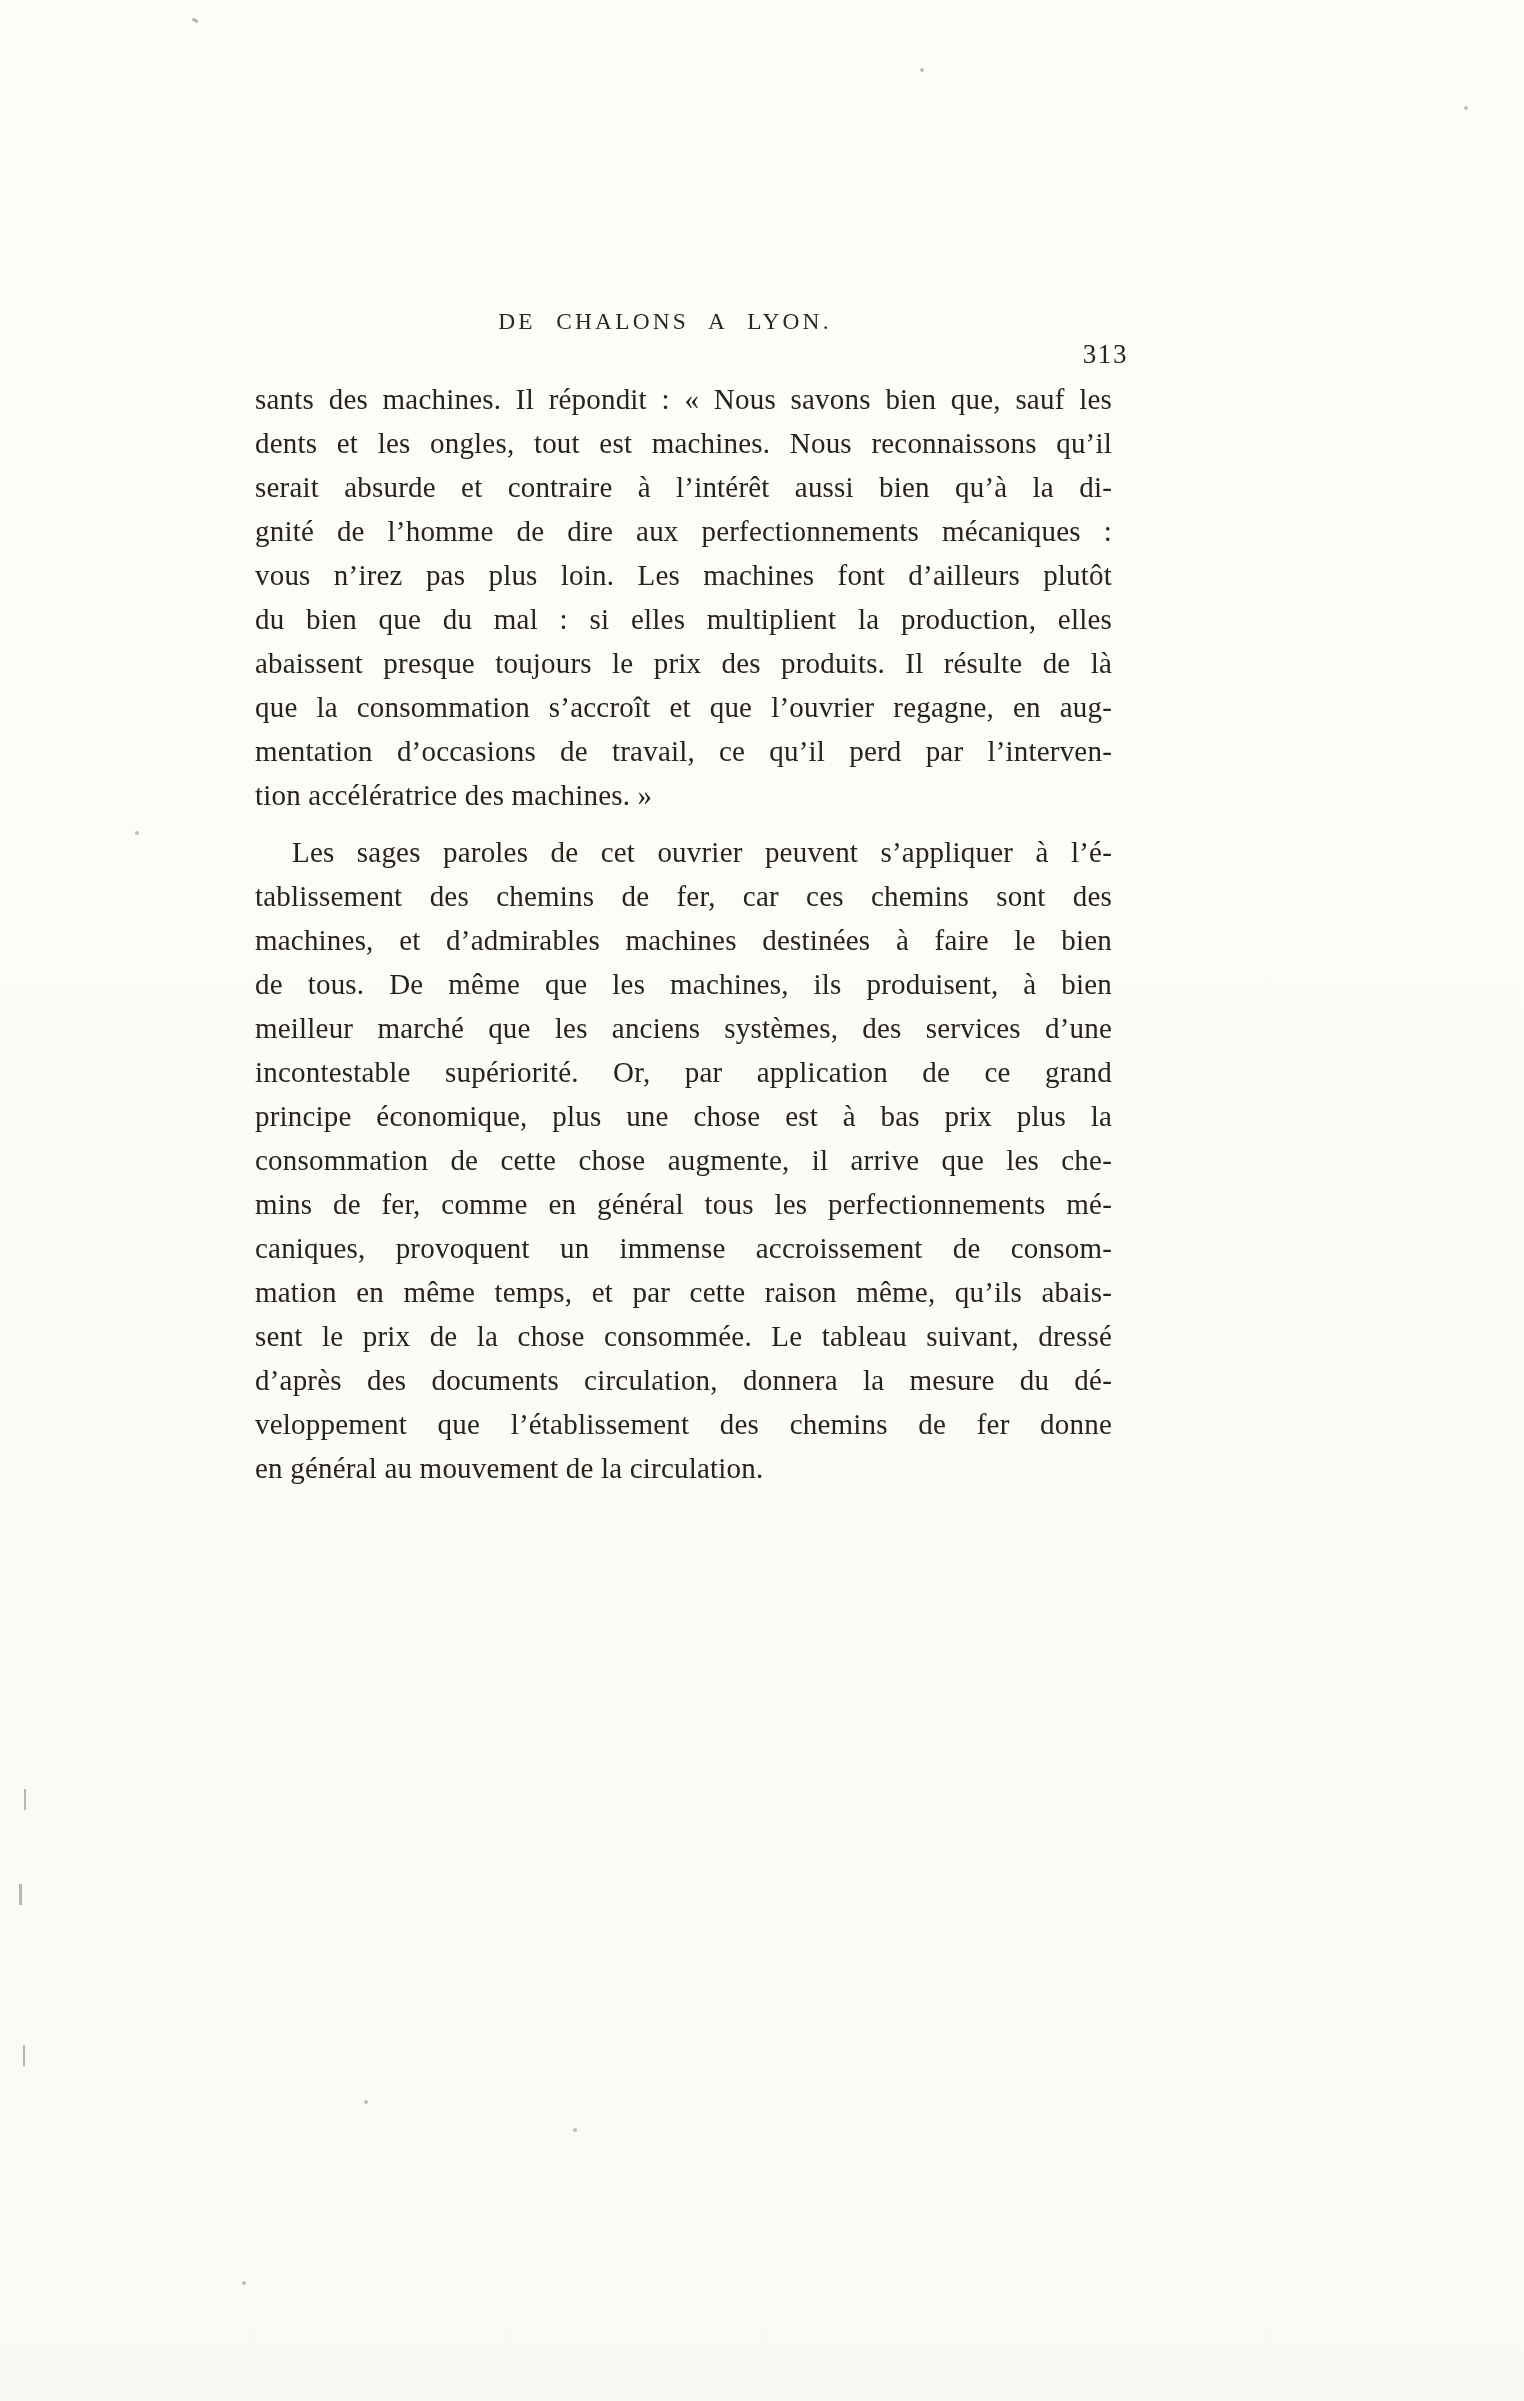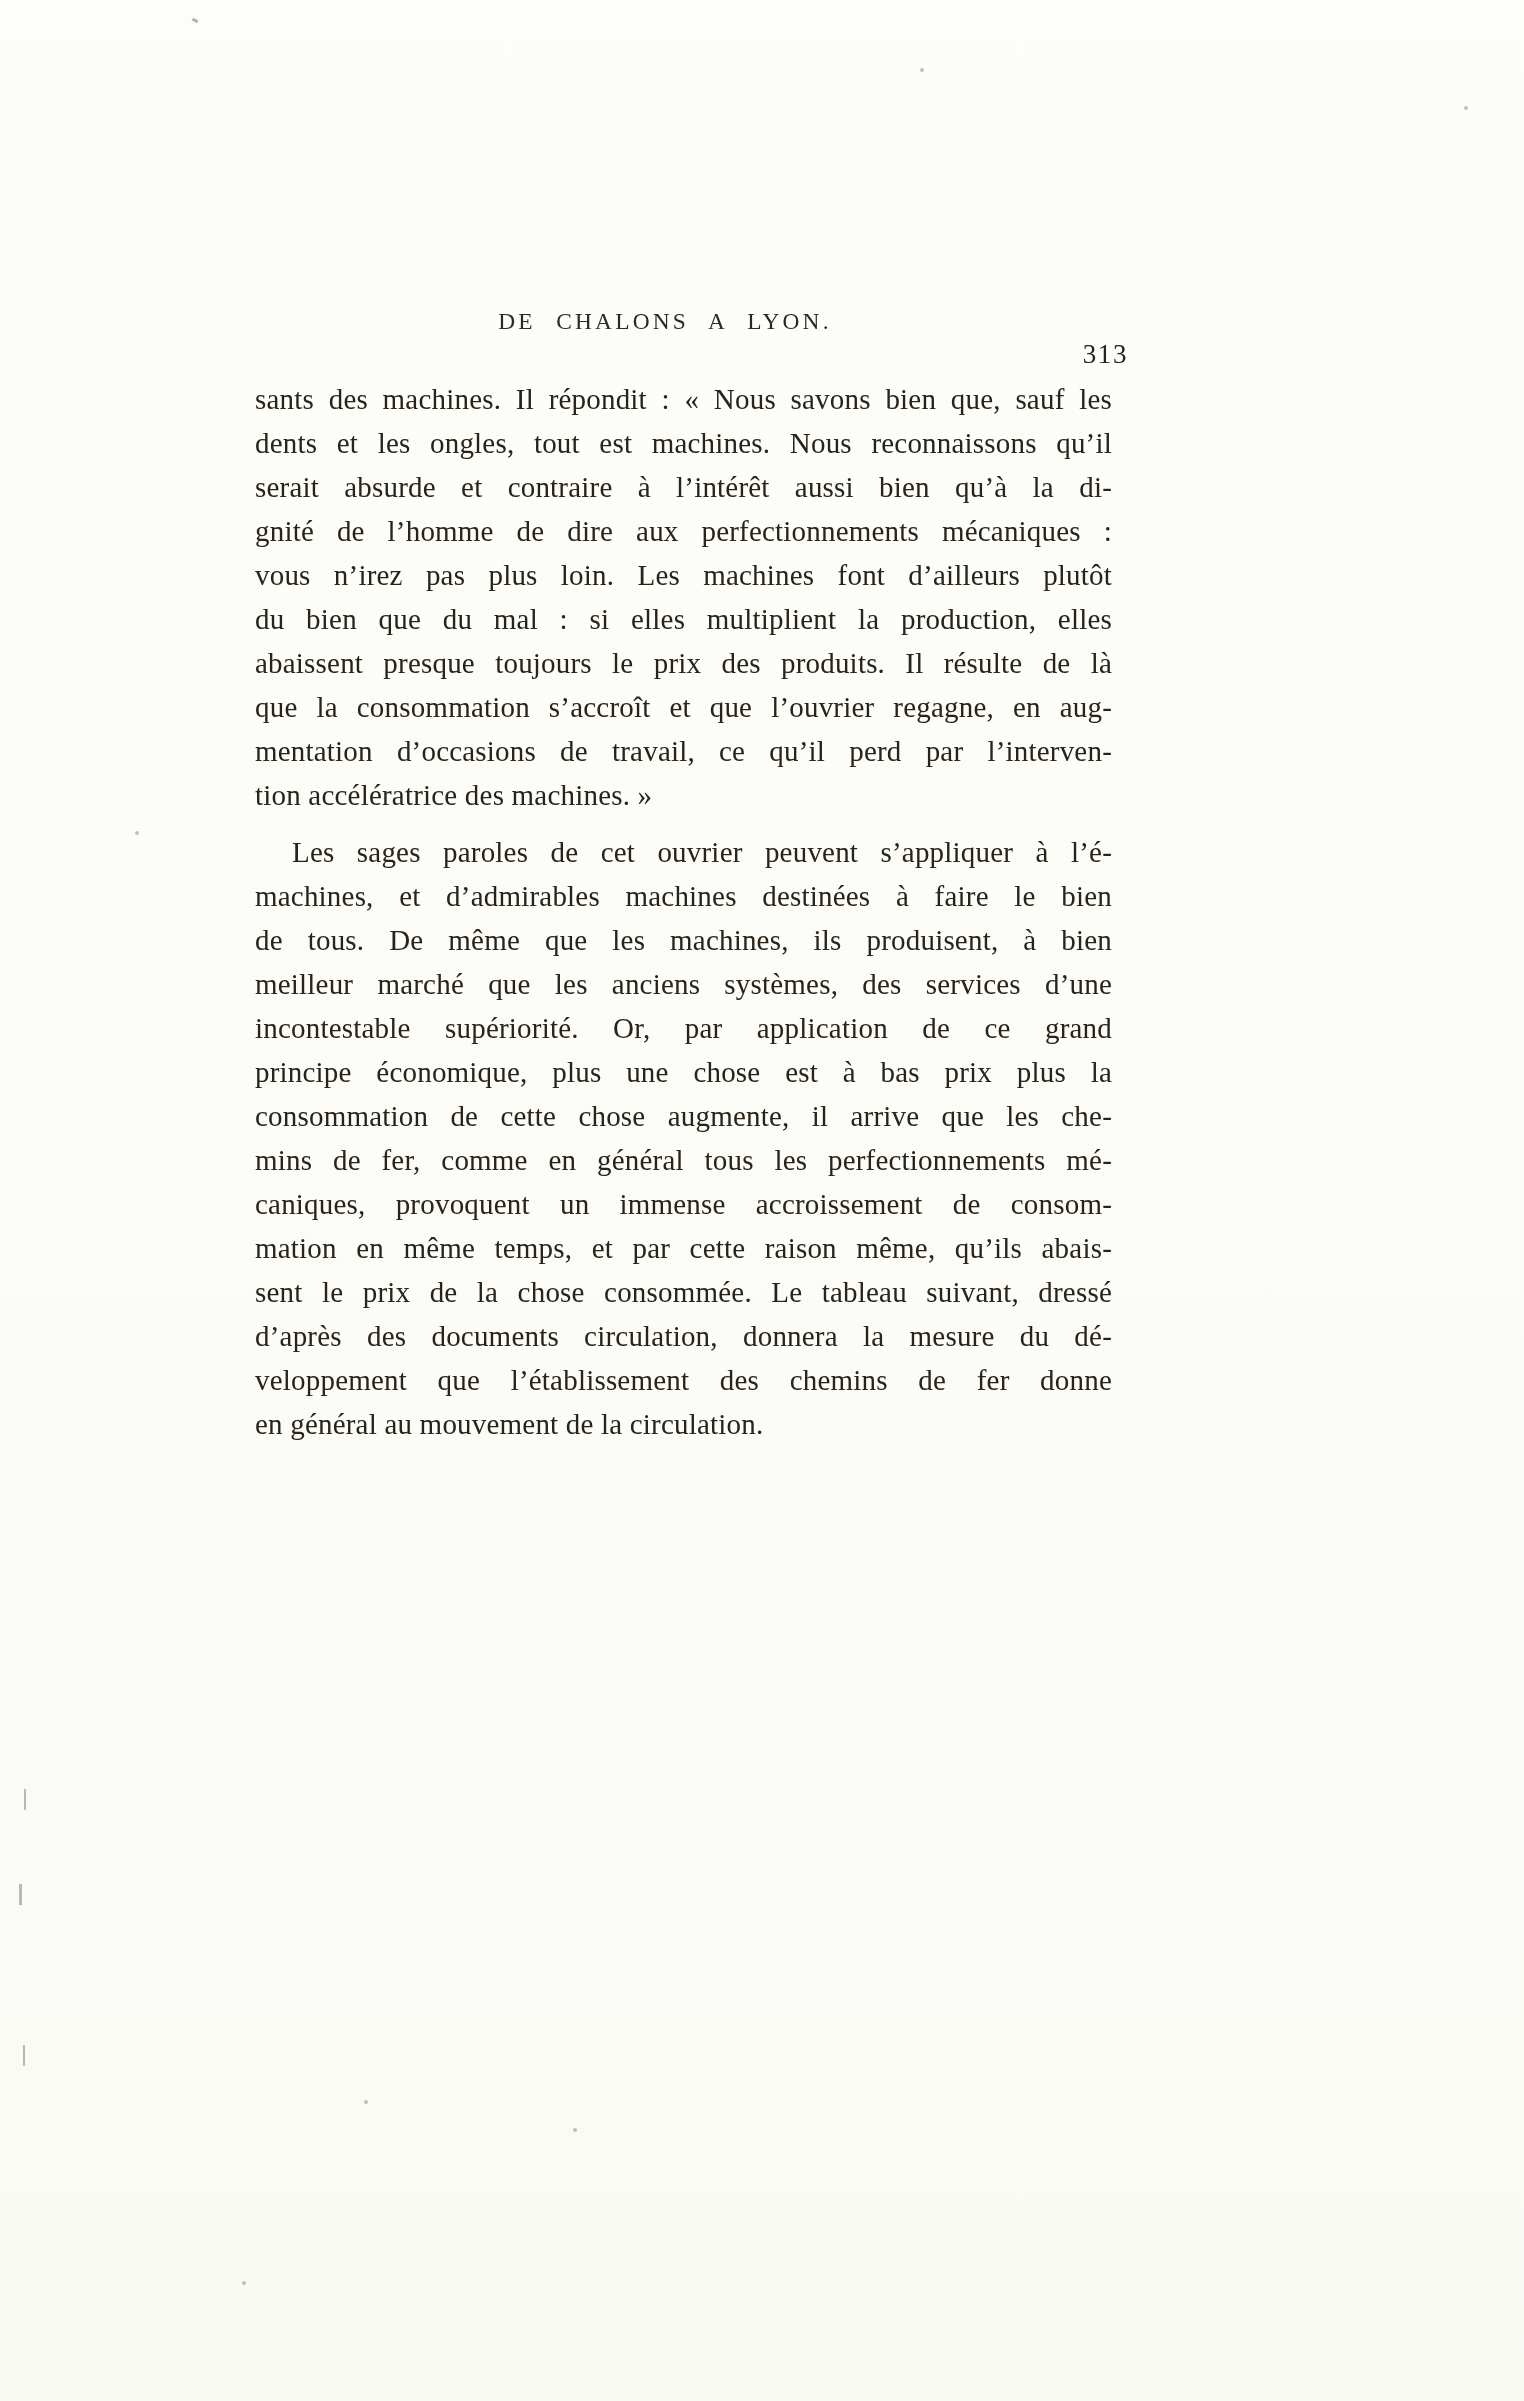--- a/index.html
+++ b/index.html
@@ -100,20 +100,21 @@
         <div class="text-line"><span class="rm">gnité de l’homme de dire aux perfectionnements mécaniques :</span></div>
         <div class="text-line"><span class="em">vous n’irez pas plus loin</span><span class="rm">. Les machines font d’ailleurs plutôt</span></div>
         <div class="text-line"><span class="rm">du bien que du mal : si elles multiplient la production, elles</span></div>
         <div class="text-line"><span class="rm">abaissent presque toujours le prix des produits. Il résulte de là</span></div>
         <div class="text-line"><span class="rm">que la consommation s’accroît et que l’ouvrier regagne, en aug-</span></div>
         <div class="text-line"><span class="rm">mentation d’occasions de travail, ce qu’il perd par l’interven-</span></div>
         <div class="text-line no-justify"><span class="rm">tion accélératrice des machines. »</span></div>
       </div>
       <div class="paragraph">
         <div class="text-line indent"><span class="rm">Les sages paroles de cet ouvrier peuvent s’appliquer à l’é-</span></div>
+        <div class="text-line"><span class="rm">tablissement des chemins de fer, car ces chemins sont des</span></div>
         <div class="text-line"><span class="rm">machines, et d’admirables machines destinées à faire le bien</span></div>
         <div class="text-line"><span class="rm">de tous. De même que les machines, ils produisent, à bien</span></div>
         <div class="text-line"><span class="rm">meilleur marché que les anciens systèmes, des services d’une</span></div>
         <div class="text-line"><span class="rm">incontestable supériorité. Or, par application de ce grand</span></div>
         <div class="text-line"><span class="rm">principe économique, </span><span class="em">plus une chose est à bas prix plus la</span></div>
         <div class="text-line"><span class="em">consommation de cette chose augmente</span><span class="rm">, il arrive que les che-</span></div>
         <div class="text-line"><span class="rm">mins de fer, comme en général tous les perfectionnements mé-</span></div>
         <div class="text-line"><span class="rm">caniques, provoquent un immense accroissement de consom-</span></div>
         <div class="text-line"><span class="rm">mation en même temps, et par cette raison même, qu’ils abais-</span></div>
         <div class="text-line"><span class="rm">sent le prix de la chose consommée. Le tableau suivant, dressé</span></div>

